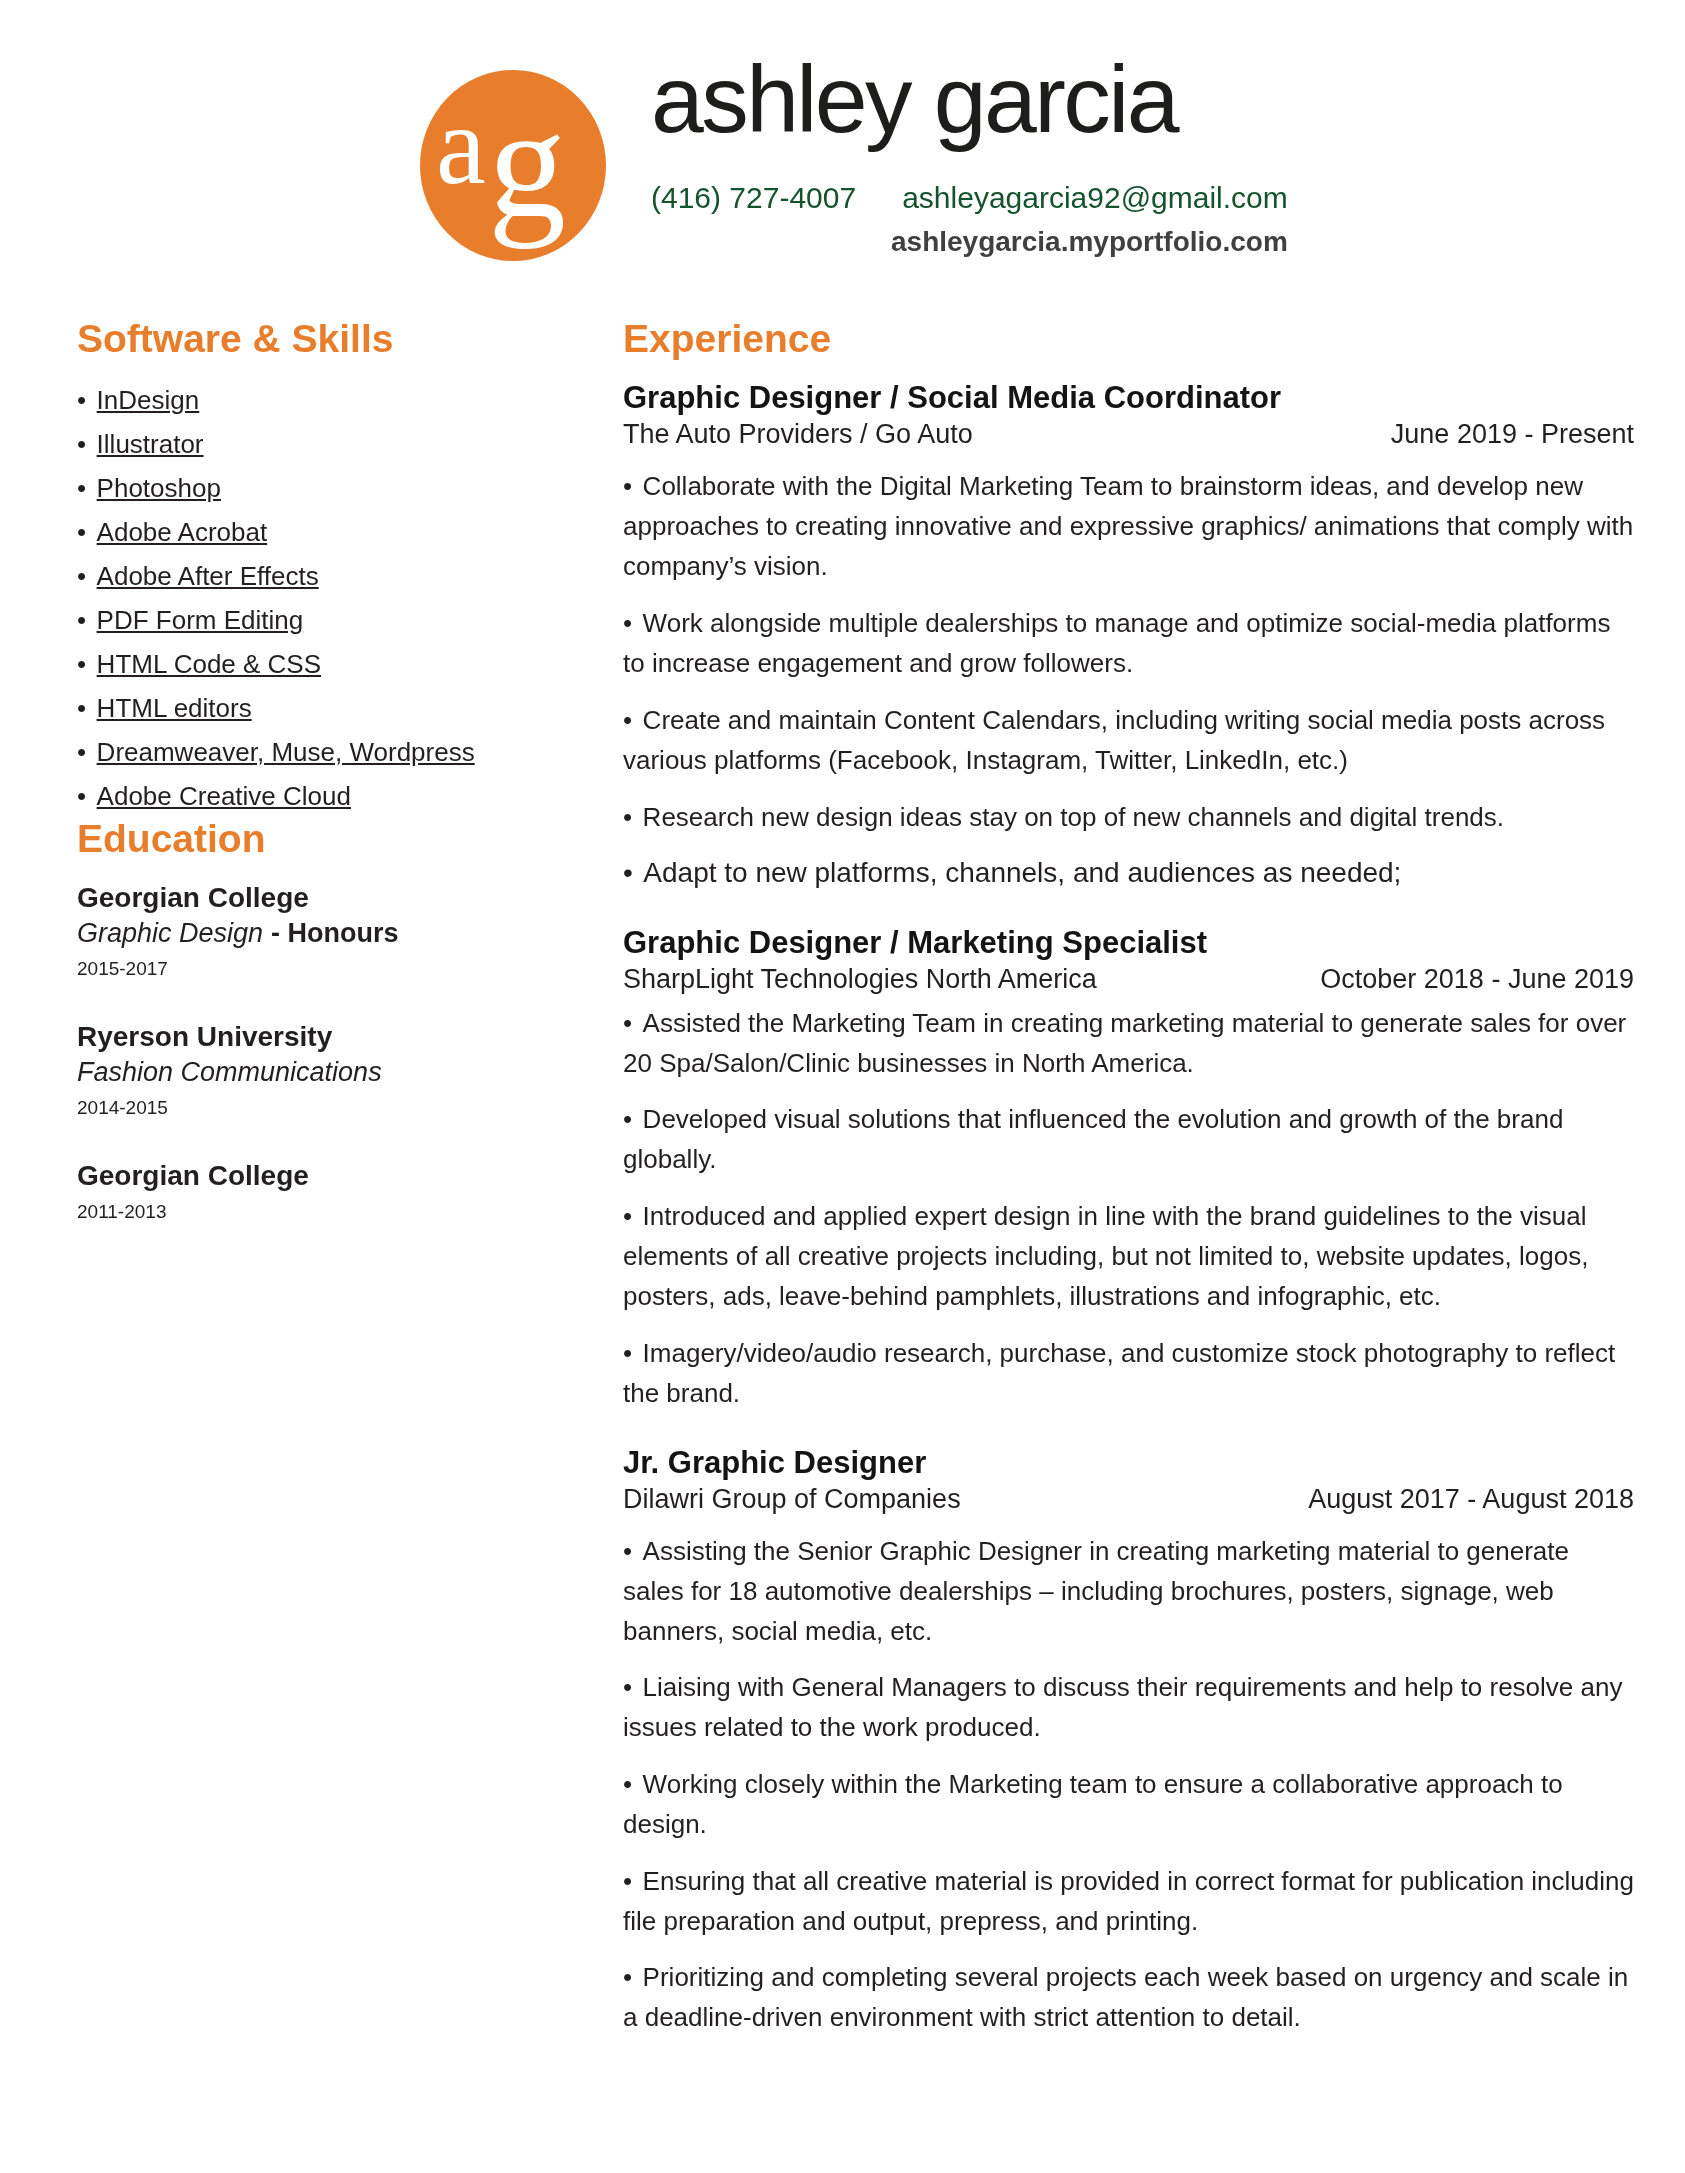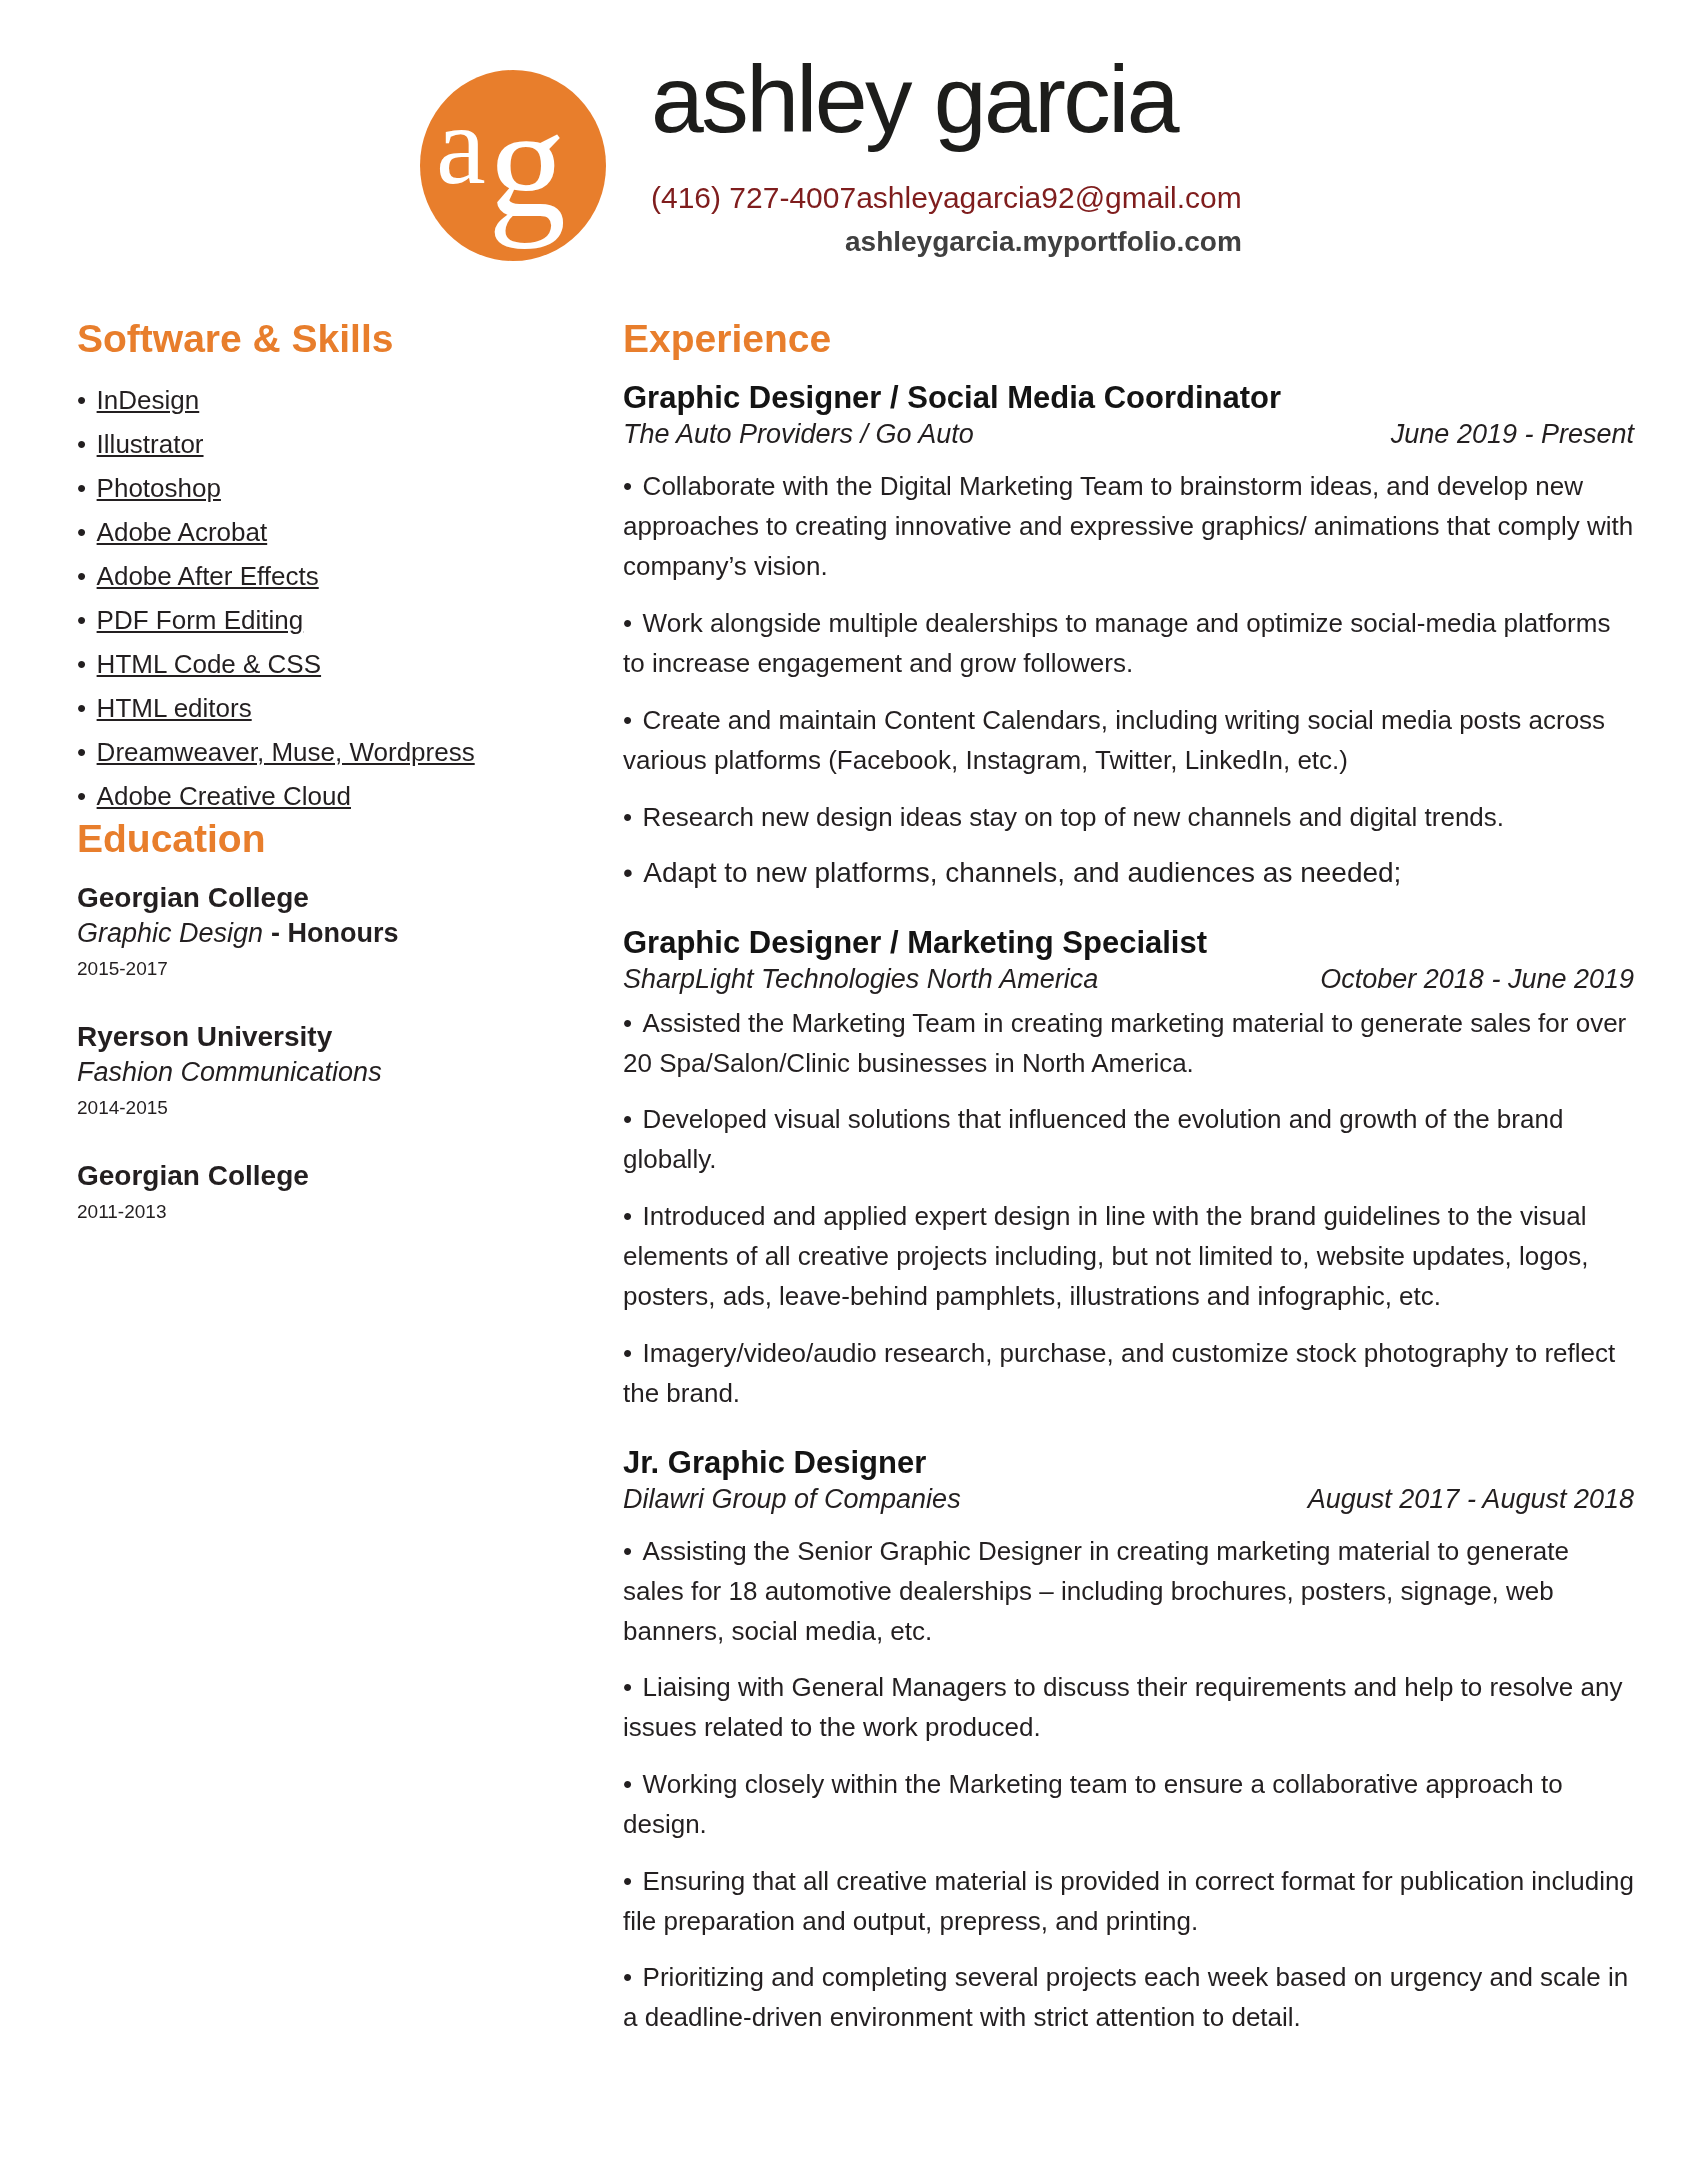--- a/index.html
+++ b/index.html
@@ -27,21 +27,21 @@
 
   .name {
     position:absolute; left:651px; top:45px;
     font-size:95px; font-weight:300; letter-spacing:-2.6px;
     color:#1D1D1B; white-space:nowrap;
   }
   .contact {
     position:absolute; left:651px; top:181px;
     display:flex; flex-direction:column;
   }
-  .contact .row { display:flex; font-size:30px; color:#7f1d1d; white-space:nowrap; }
+  .contact .row { display:flex; gap:46px; font-size:30px; color:#14532d; white-space:nowrap; }
   .contact .site {
     margin-top:10.5px; text-align:right;
     font-size:28px; font-weight:700; color:#404040;
   }
 
   
   .col-left  { position:absolute; left:77px;  top:318px; width:509px; }
   .col-right { position:absolute; left:623px; top:318px; width:1011px; }
 
   h2.section {
@@ -61,21 +61,21 @@
   .edu .program { font-size:27px; line-height:35px; }
   .edu .program .it { font-style:italic; }
   .edu .program .bd { font-weight:700; margin-left:8px; }
   .edu .years   { font-size:19px; line-height:35px; }
 
   
   .job { margin-bottom:30px; }
   .job .jtitle { font-size:31px; font-weight:700; line-height:39px; color:#141414; }
   .job .jmeta  {
     display:flex; justify-content:space-between; align-items:baseline;
-    font-size:27px; font-style:italic; line-height:35px; margin-bottom:14px;
+    font-size:27px; line-height:35px; margin-bottom:14px;
   }
   .job p.bullet { font-size:26px; line-height:40px; margin-bottom:16.7px; color:#231F20; }
   .job p.bullet.lg { font-size:28px; }
 </style>
 </head>
 <body>
 
 <div class="page">
 
   <div class="logo">

